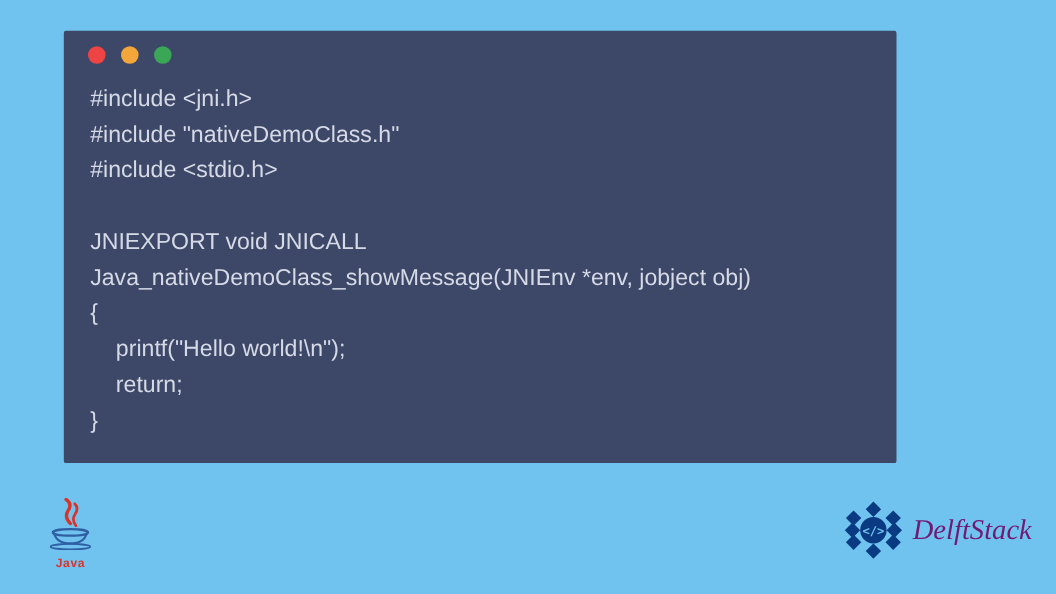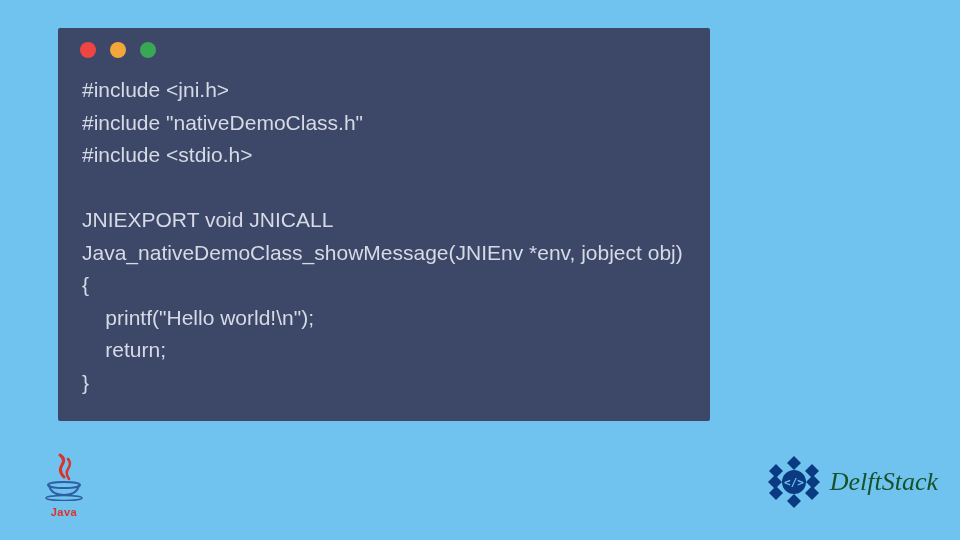--- a/index.html
+++ b/index.html
@@ -8,21 +8,21 @@
       height: 540px;
       background: #71c3ef;
       font-family: Arial, Helvetica, sans-serif;
       position: relative;
       overflow: hidden;
     }
     .code-window {
       position: absolute;
       top: 28px;
       left: 58px;
-      width: 652px;
+      width: 757px;
       background: #3d4868;
       border-radius: 2px;
       padding-bottom: 14px;
     }
     .window-controls {
       display: flex;
       gap: 14px;
       padding: 14px 0 10px 22px;
       align-items: center;
     }
@@ -72,21 +72,21 @@
       gap: 6px;
     }
     .delft-icon {
       width: 60px;
       height: 60px;
       position: relative;
     }
     .delft-text {
       font-family: Georgia, 'Times New Roman', serif;
       font-size: 26px;
-      color: #14532d;
+      color: #701a75;
       font-style: italic;
       font-weight: 500;
     }
   </style>
 </head>
 <body>
 
 <div class="code-window">
   <div class="window-controls">
     <div class="dot dot-red"></div>

